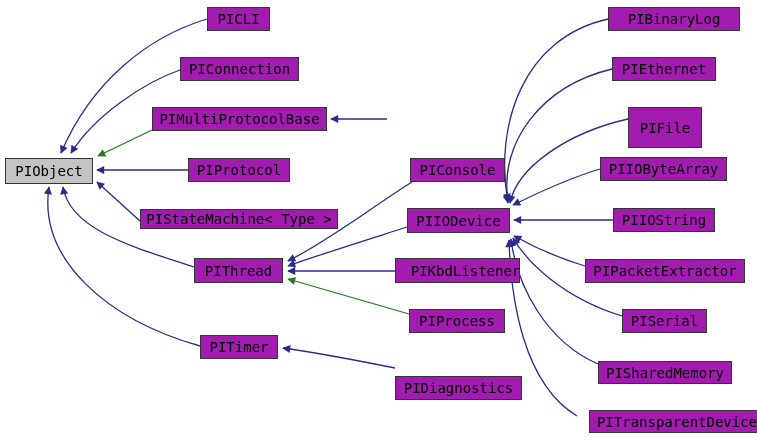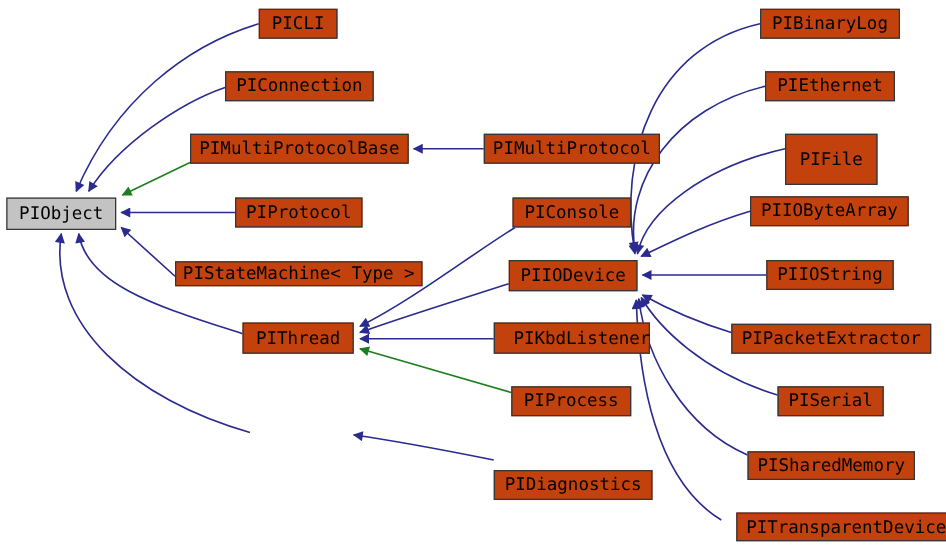--- a/index.html
+++ b/index.html
@@ -7,21 +7,21 @@
     position:relative;
     width:757px;height:443px;
     background:#ffffff;
     overflow:hidden;
     font-family:"DejaVu Sans Mono", monospace;
   }
   #edge-layer{position:absolute;left:0;top:0;width:757px;height:443px;}
   .node{
     position:absolute;
     box-sizing:border-box;
-    background:#c2410c;
+    background:#a21caf;
     border:1px solid #353535;
     display:flex;align-items:center;justify-content:center;
     font-size:14px;color:#000000;
     white-space:nowrap;
     cursor:pointer;
     z-index:2;
   }
   .node.focus{background:#c3c3c3;cursor:default;}
   .edge{fill:none;stroke-width:1.3px;}
   .edge.public{stroke:#2a2a8f;}
@@ -75,23 +75,20 @@
   </div>
 
   <div class="node" style="left:180px;top:57px;width:119px;height:24px;">
     <span>PIConnection</span>
   </div>
 
   <div class="node" style="left:152px;top:107px;width:175px;height:24px;">
     <span>PIMultiProtocolBase</span>
   </div>
 
-  <div class="node" style="left:387px;top:107px;width:141px;height:24px;">
-    <span>PIMultiProtocol</span>
-  </div>
 
   <div class="node" style="left:188px;top:158px;width:102px;height:24px;">
     <span>PIProtocol</span>
   </div>
 
   <div class="node" style="left:410px;top:158px;width:95px;height:24px;">
     <span>PIConsole</span>
   </div>
 
   <div class="node" style="left:140px;top:209px;width:198px;height:20px;">
@@ -107,26 +104,29 @@
   </div>
 
   <div class="node" style="left:395px;top:258px;width:125px;height:25px;padding-left:16px;">
     <span>PIKbdListener</span>
   </div>
 
   <div class="node" style="left:409px;top:309px;width:96px;height:24px;">
     <span>PIProcess</span>
   </div>
 
+  <div class="node" style="left:200px;top:335px;width:78px;height:24px;">
+    <span>PITimer</span>
+  </div>
 
   <div class="node" style="left:395px;top:376px;width:127px;height:24px;">
     <span>PIDiagnostics</span>
   </div>
 
-  <div class="node" style="left:608px;top:7px;width:112px;height:24px;text-align:right;">
+  <div class="node" style="left:608px;top:7px;width:132px;height:24px;text-align:right;">
     <span>PIBinaryLog</span>
   </div>
 
   <div class="node" style="left:612px;top:57px;width:104px;height:24px;">
     <span>PIEthernet</span>
   </div>
 
   <div class="node" style="left:628px;top:107px;width:74px;height:41px;">
     <span>PIFile</span>
   </div>

